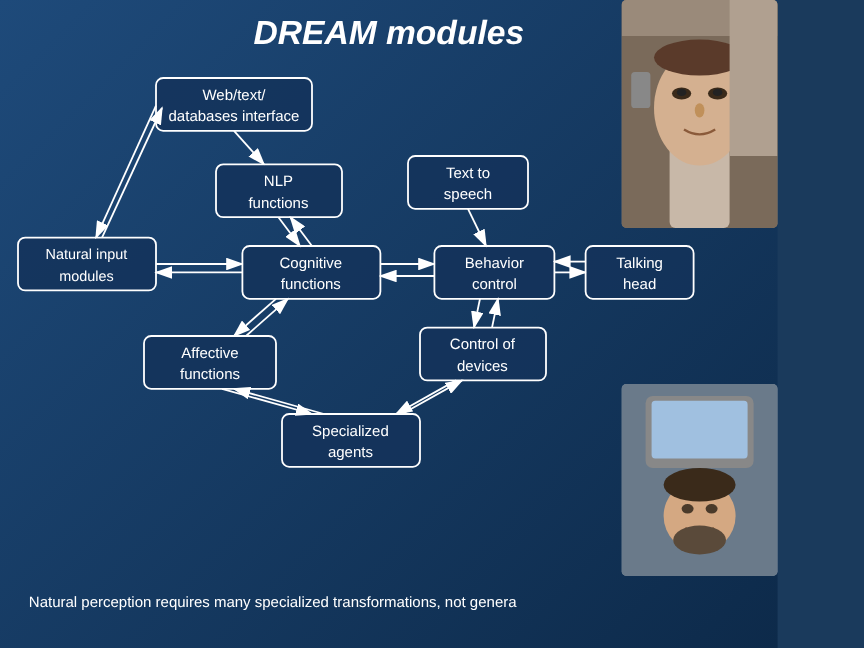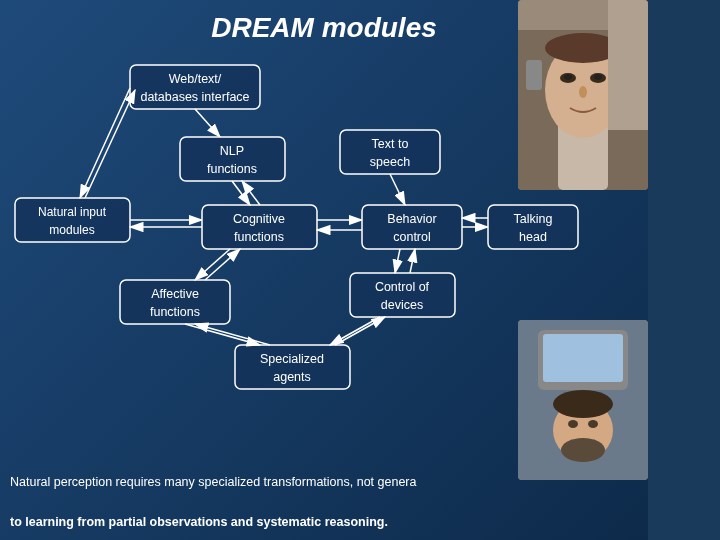--- a/index.html
+++ b/index.html
@@ -191,21 +191,20 @@
     <line x1="370" y1="262" x2="320" y2="290" stroke="white" stroke-width="1.5" marker-end="url(#arrowhead)"></line>
 
     <line x1="325" y1="290" x2="375" y2="262" stroke="white" stroke-width="1.5" marker-end="url(#arrowhead)"></line>
 
     <line x1="120" y1="33" x2="70" y2="143" stroke="white" stroke-width="1.5" marker-end="url(#arrowhead)"></line>
 
     <line x1="75" y1="143" x2="125" y2="35" stroke="white" stroke-width="1.5" marker-end="url(#arrowhead)"></line>
 
   </svg>
 
-  <div style="position:absolute;bottom:8px;left:10px;right:140px;">
+  <div style="position:absolute;bottom:8px;left:24px;right:140px;">
     <p style="color:white;font-size:12.5px;line-height:1.6;">
       <span>Natural perception requires many specialized transformations, not genera</span><br>
       <br>
-      <strong><span>to learning from partial observations and systematic reasoning.</span></strong>
     </p>
   </div>
 
 </div>
 
 </body></html>

